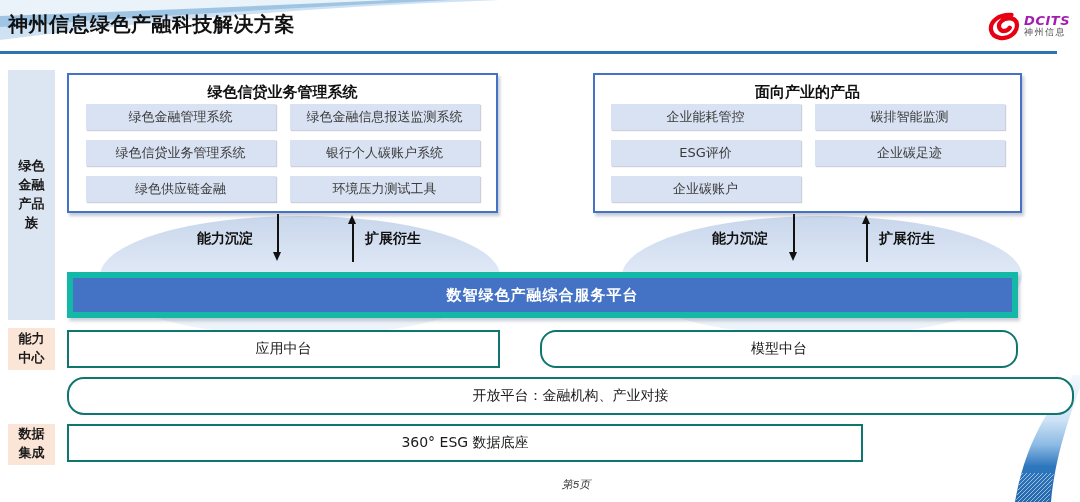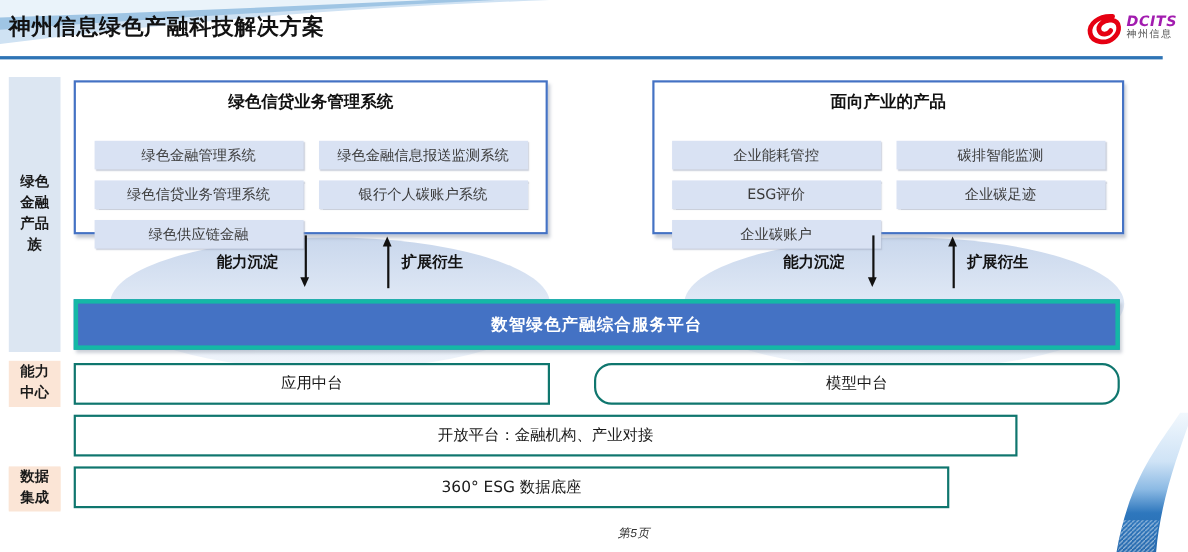--- a/index.html
+++ b/index.html
@@ -38,21 +38,21 @@
   
   .pgroup{
     position:absolute;top:73px;height:136px;background:#fff;
     border:2px solid #4472c4;box-shadow:2px 3px 3px rgba(125,135,155,.45);z-index:1;
   }
   #pgroup-finance{left:67px;width:427px;}
   #pgroup-industry{left:593px;width:425px;}
   .pgroup-title{text-align:center;font-size:15px;font-weight:bold;color:#111;margin-top:8px;}
   .pgroup-grid{
     display:grid;grid-template-columns:190px 190px;gap:10px 14px;
-    justify-content:center;margin-top:26px;
+    justify-content:center;margin-top:2px;
   }
   .pitem{
     height:26px;background:#d9e2f3;display:flex;align-items:center;justify-content:center;
     font-size:13px;color:#3b3b3b;box-shadow:1px 1px 1px rgba(160,170,190,.55);
   }
   
   .dome{
     position:absolute;top:216px;width:400px;height:120px;border-radius:50%;
     background:linear-gradient(180deg,#c9d7ec 0%,#e3ebf7 55%,#f0f5fb 100%);z-index:0;
   }
@@ -62,34 +62,34 @@
   .arrow{position:absolute;width:9px;height:47px;z-index:1;}
   .arrow .shaft{position:absolute;left:3.5px;width:2px;background:#111;}
   .arrow.down .shaft{top:0;bottom:8px;}
   .arrow.up .shaft{top:8px;bottom:0;}
   .arrow .head{position:absolute;left:0;width:0;height:0;border-left:4.5px solid transparent;border-right:4.5px solid transparent;}
   .arrow.down .head{bottom:0;border-top:9px solid #111;}
   .arrow.up .head{top:0;border-bottom:9px solid #111;}
   
   .banner{
     position:absolute;left:67px;top:272px;width:951px;height:46px;z-index:1;
-    background:#4472c4;border:4px solid #14b8a6;box-sizing:border-box;
+    background:#4472c4;border:6px solid #14b8a6;box-sizing:border-box;
     display:flex;align-items:center;justify-content:center;
     color:#fff;font-size:15px;font-weight:bold;letter-spacing:1px;
     box-shadow:2px 3px 3px rgba(125,135,155,.4);
   }
   
   .row-box{
     position:absolute;background:#fff;border:2px solid #0f766e;box-sizing:border-box;
     display:flex;align-items:center;justify-content:center;
     font-size:14px;color:#1a1a1a;z-index:1;height:38px;
   }
   #box-app{left:67px;top:330px;width:433px;}
   #box-model{left:540px;top:330px;width:478px;border-radius:16px;}
-  #box-open{left:67px;top:377px;width:858px;}
+  #box-open{left:67px;top:377px;width:1007px;border-radius:17px;}
   #box-data{left:67px;top:424px;width:796px;}
   
   .footer{
     position:absolute;left:0;top:477px;width:100%;text-align:center;z-index:1;
     font-family:Liberation Mono, monospace;font-style:italic;
     font-size:11px;color:#333;padding-left:36px;
   }
   .deco-corner{position:absolute;right:0;top:375px;z-index:0;}
 </style>
 </head>
@@ -129,20 +129,21 @@
   </div>
 
   <div class="pgroup" id="pgroup-finance">
     <div class="pgroup-title">绿色信贷业务管理系统</div>
     <div class="pgroup-grid">
       <div class="pitem">绿色金融管理系统</div>
       <div class="pitem">绿色金融信息报送监测系统</div>
       <div class="pitem">绿色信贷业务管理系统</div>
       <div class="pitem">银行个人碳账户系统</div>
       <div class="pitem">绿色供应链金融</div>
+      <div class="pitem">环境压力测试工具</div>
     </div>
   </div>
 
   <div class="pgroup" id="pgroup-industry">
     <div class="pgroup-title">面向产业的产品</div>
     <div class="pgroup-grid">
       <div class="pitem">企业能耗管控</div>
       <div class="pitem">碳排智能监测</div>
       <div class="pitem">ESG评价</div>
       <div class="pitem">企业碳足迹</div>

